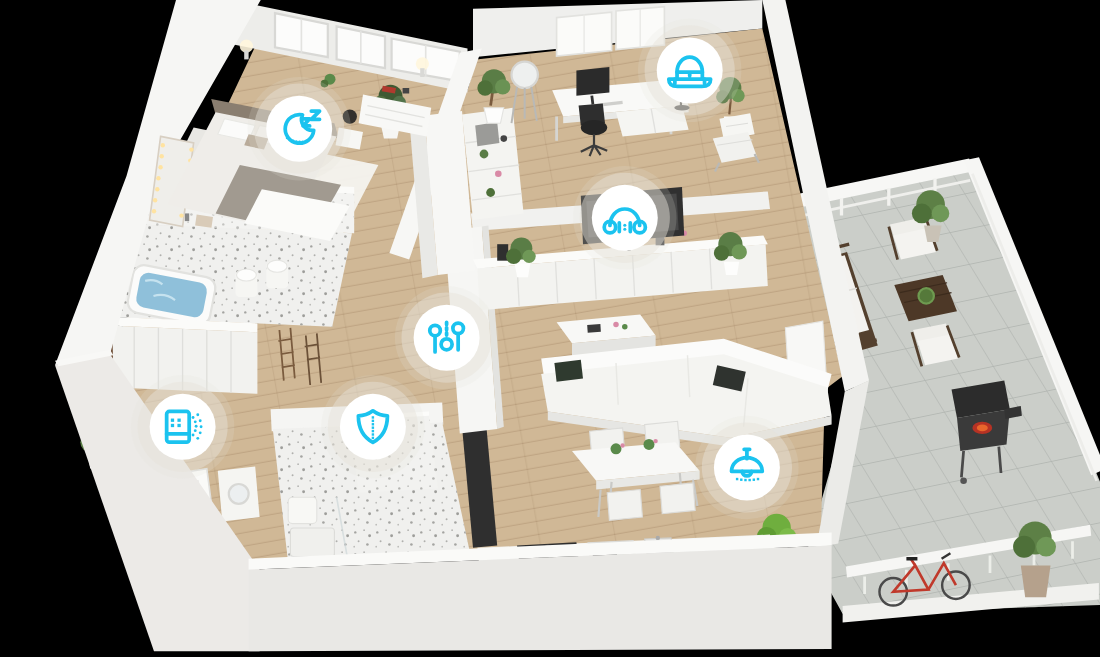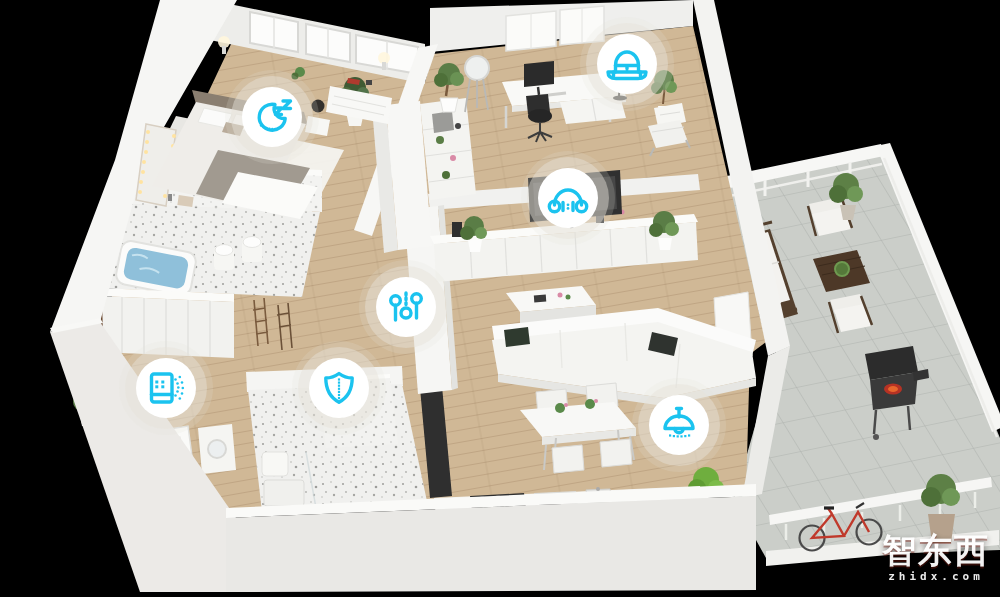--- a/index.html
+++ b/index.html
@@ -529,17 +529,13 @@
             <rect class="d" x="-6.2" y="10" width="2.2" height="2.2"></rect>
         <rect class="d" x="-2.4" y="10.3" width="2.2" height="2.2"></rect>
             <rect class="d" x="1.4" y="10.3" width="2.2" height="2.2"></rect>
         <rect class="d" x="5.2" y="10" width="2.2" height="2.2"></rect>
             <rect class="d" x="9" y="9.4" width="2.2" height="2.2"></rect>
       </g>
     </g>
   </g>
 </svg>
 
-<div class="watermark">
-  <div class="wm-logo">智东西</div>
-  <div class="wm-domain">zhidx.com</div>
 </div>
-</div>
 
 </body></html>

